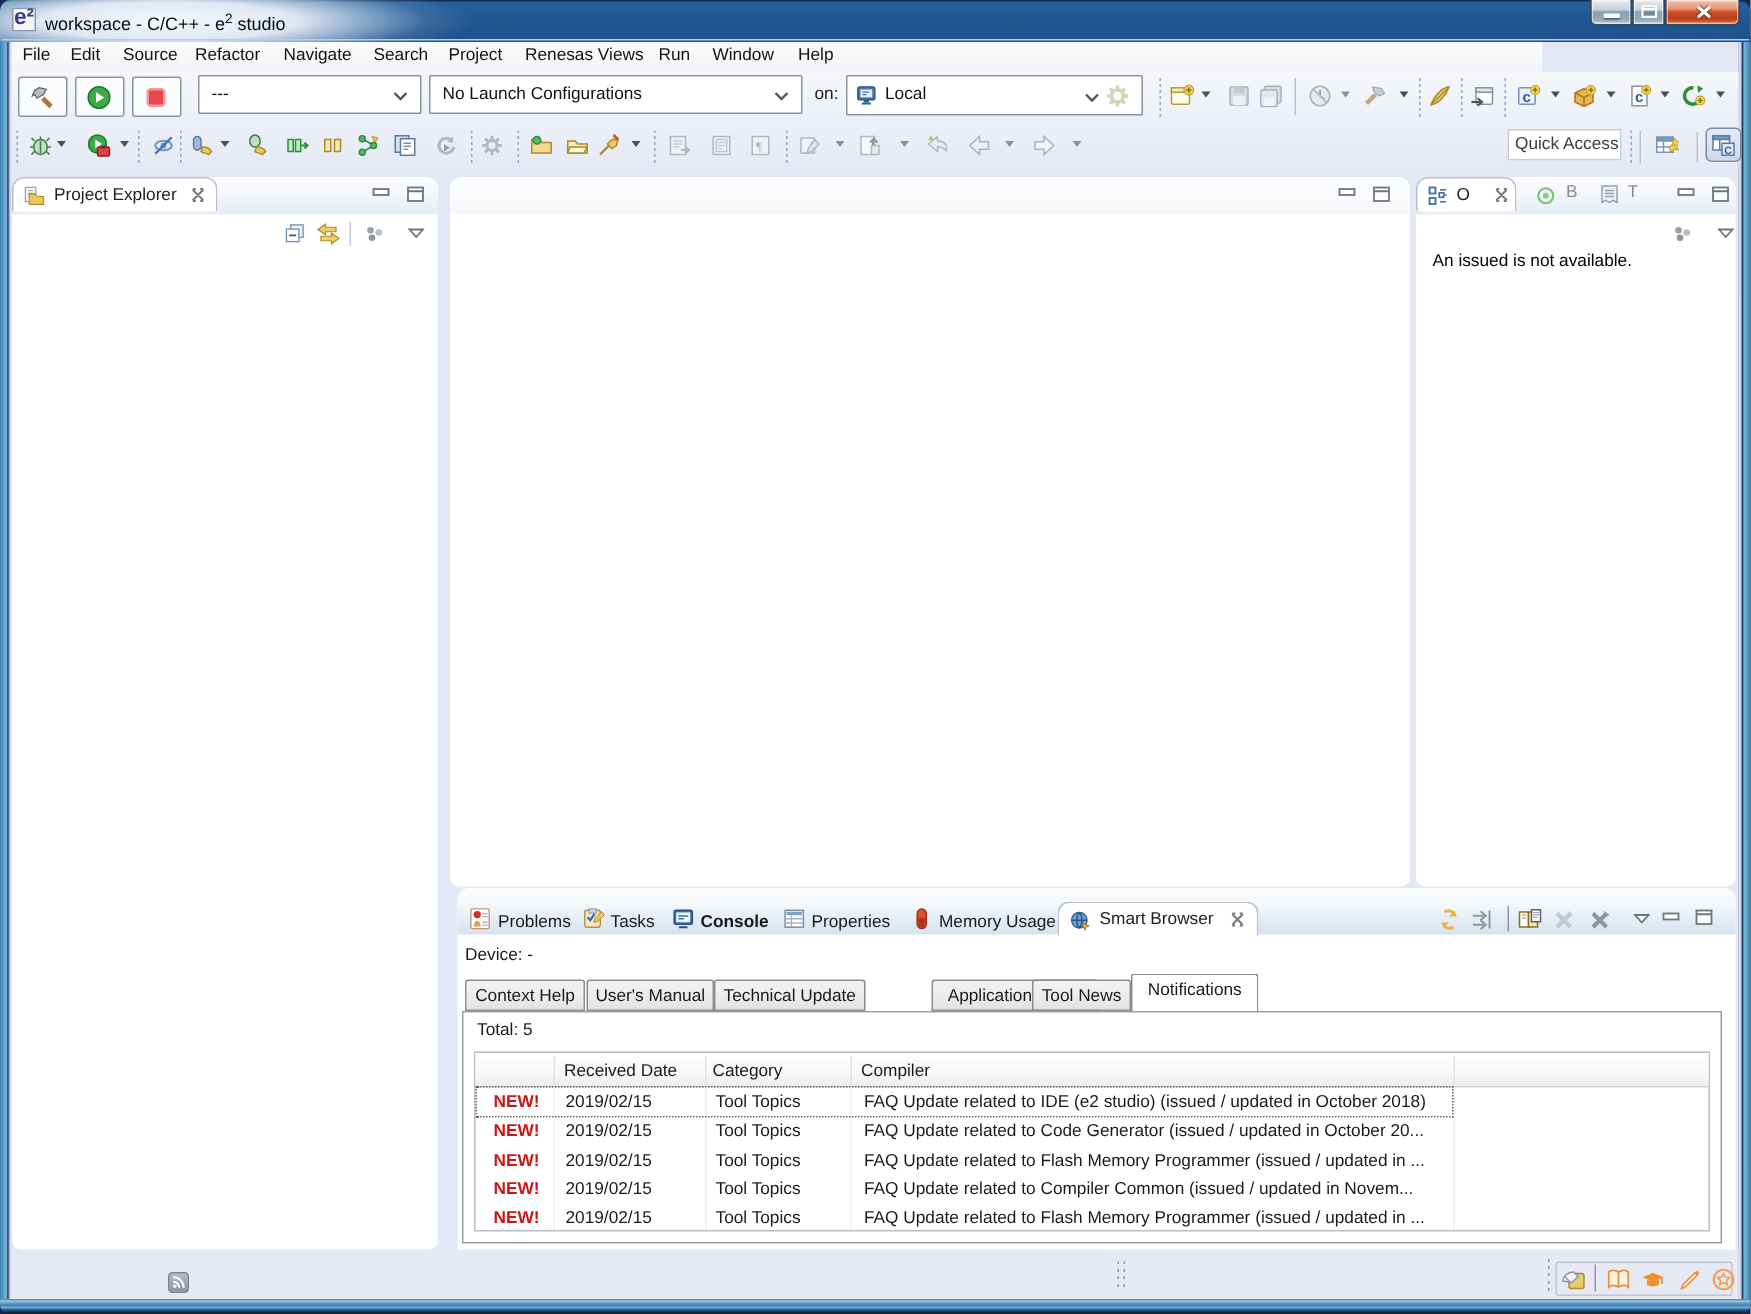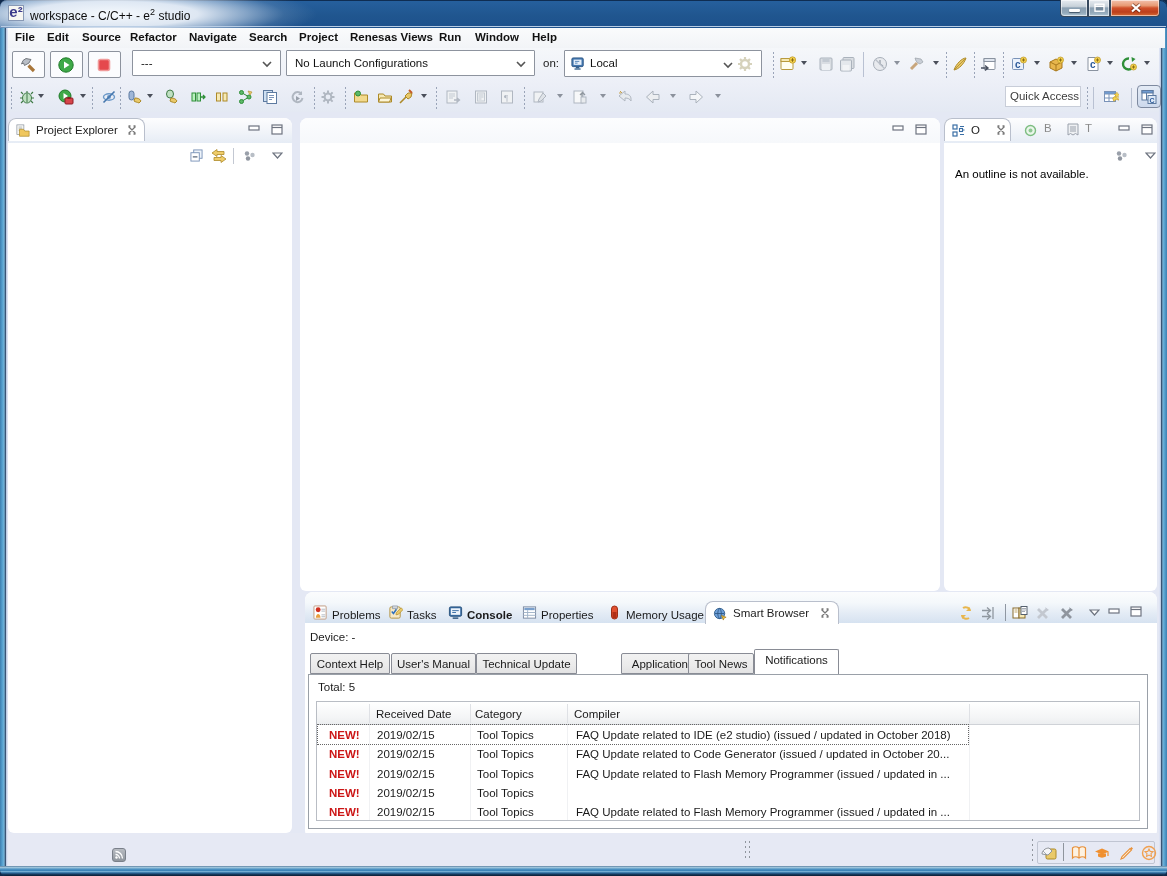--- a/index.html
+++ b/index.html
@@ -36,21 +36,21 @@
   #btn-max{left:1088px;width:22px;
      background:linear-gradient(180deg,#e6ebf0 0%,#c8d2da 40%,#8ba0b2 50%,#93a9ba 80%,#b3c8d6 100%);}
   #btn-close{left:1110px;width:50px;border-radius:0 0 4px 0;
      background:linear-gradient(180deg,#f3c1ad 0%,#e89a74 35%,#d0502a 50%,#bc3f1c 75%,#d96c35 100%);}
   #btn-min .glyph{position:absolute;left:8px;top:9px;width:11px;height:3px;background:#fdfdfd;border-radius:1px;box-shadow:0 1px 1px rgba(30,50,70,.7);}
   #btn-max .glyph{position:absolute;left:5px;top:3px;width:11px;height:9px;}
   #btn-close .glyph{position:absolute;left:19px;top:3px;width:12px;height:10px;}
   
   #client{left:8px;top:28px;width:1151px;height:838px;background:#e4e8f4;}
   
-  #menubar{left:0;top:0;width:1157px;height:20px;background:linear-gradient(180deg,#fafbfc 0%,#f2f4f7 100%);font-weight:bold;}
+  #menubar{left:0;top:0;width:1020px;height:20px;background:linear-gradient(180deg,#fafbfc 0%,#f2f4f7 100%);}
   .menu-item{position:absolute;top:3px;font-size:11.5px;color:#111;}
   
   #toolbar1{left:0;top:20px;width:1151px;height:36px;background:linear-gradient(180deg,#f5f7fa 0%,#eceff7 100%);}
   #toolbar2{left:0;top:56px;width:1151px;height:28px;background:linear-gradient(180deg,#eceff7 0%,#e4e9f3 100%);}
   .tbtn{position:absolute;box-sizing:border-box;border:1px solid #8d939e;background:#fbfcfe;border-radius:2px;}
   .combo{position:absolute;box-sizing:border-box;border:1px solid #8d939e;background:#fff;height:26px;border-radius:1px;}
   .combo .ctext{position:absolute;left:8px;top:6px;font-size:11.5px;color:#111;white-space:nowrap;}
   .chev{position:absolute;width:10px;height:10px;}
   .sep-dot{position:absolute;width:1px;background-image:repeating-linear-gradient(180deg,#9aa4b8 0 2px,transparent 2px 4px);}
   .sep-line{position:absolute;width:1px;background:#b9c1d2;}
@@ -470,21 +470,21 @@
         <path d="M1 3.5 h10" stroke="#6e7480" stroke-width="1.2"></path>
       </svg>
   <svg class="viewdots" style="left:171px;top:32px;" viewBox="0 0 14 12">
         <circle cx="4" cy="3.5" r="2.2" fill="#9aa0aa"></circle>
         <circle cx="9.5" cy="5" r="2.2" fill="#b8bec6"></circle>
         <circle cx="5" cy="8.5" r="2.2" fill="#8f959f"></circle>
       </svg>
   <svg class="viewdd" style="left:201px;top:34px;" viewBox="0 0 11 7">
         <path d="M1 1 L5.5 6 L10 1 Z" fill="#fff" stroke="#6e7480" stroke-width="1.2"></path>
       </svg>
-  <span class="abs" style="left:11px;top:50px;color:#000;">An outline is not available.</span>
+  <span class="abs" style="left:11px;top:50px;color:#000;">An issued is not available.</span>
 </div>
 
 <div class="panel" style="left:297px;top:564px;width:852px;height:245px;">
   <div class="tabstrip blue"></div>
   <svg class="icon16" style="left:8px;top:13px;width:15px;height:15px;" viewBox="0 0 16 16">
         <rect x="1" y="1" width="13" height="14" rx="1" fill="#fff" stroke="#c09a80"></rect>
         <circle cx="5.5" cy="5" r="2.6" fill="#d03020"></circle>
         <path d="M9 4.5 h4 M9 6.5 h4" stroke="#b0b7c0" stroke-width="1"></path>
         <path d="M3 13.5 c0-2.6 1.3-4 2.5-4 s2.5 1.4 2.5 4z" fill="#e8a040"></path>
         <path d="M9 10.5 h4 M9 12.5 h4" stroke="#b0b7c0" stroke-width="1"></path>
@@ -613,20 +613,21 @@
     <div class="trow" style="top:62px;">
       <span class="new" style="left:11px;">NEW!</span>
           <span style="left:59px;">2019/02/15</span>
           <span style="left:159px;">Tool Topics</span>
           <span style="left:258px;">FAQ Update related to Flash Memory Programmer (issued / updated in ...</span>
     </div>
     <div class="trow" style="top:81px;">
       <span class="new" style="left:11px;">NEW!</span>
           <span style="left:59px;">2019/02/15</span>
           <span style="left:159px;">Tool Topics</span>
+          <span style="left:258px;">FAQ Update related to Compiler Common (issued / updated in Novem...</span>
     </div>
     <div class="trow" style="top:100px;">
       <span class="new" style="left:11px;">NEW!</span>
           <span style="left:59px;">2019/02/15</span>
           <span style="left:159px;">Tool Topics</span>
           <span style="left:258px;">FAQ Update related to Flash Memory Programmer (issued / updated in ...</span>
     </div>
   </div>
 </div>
 

